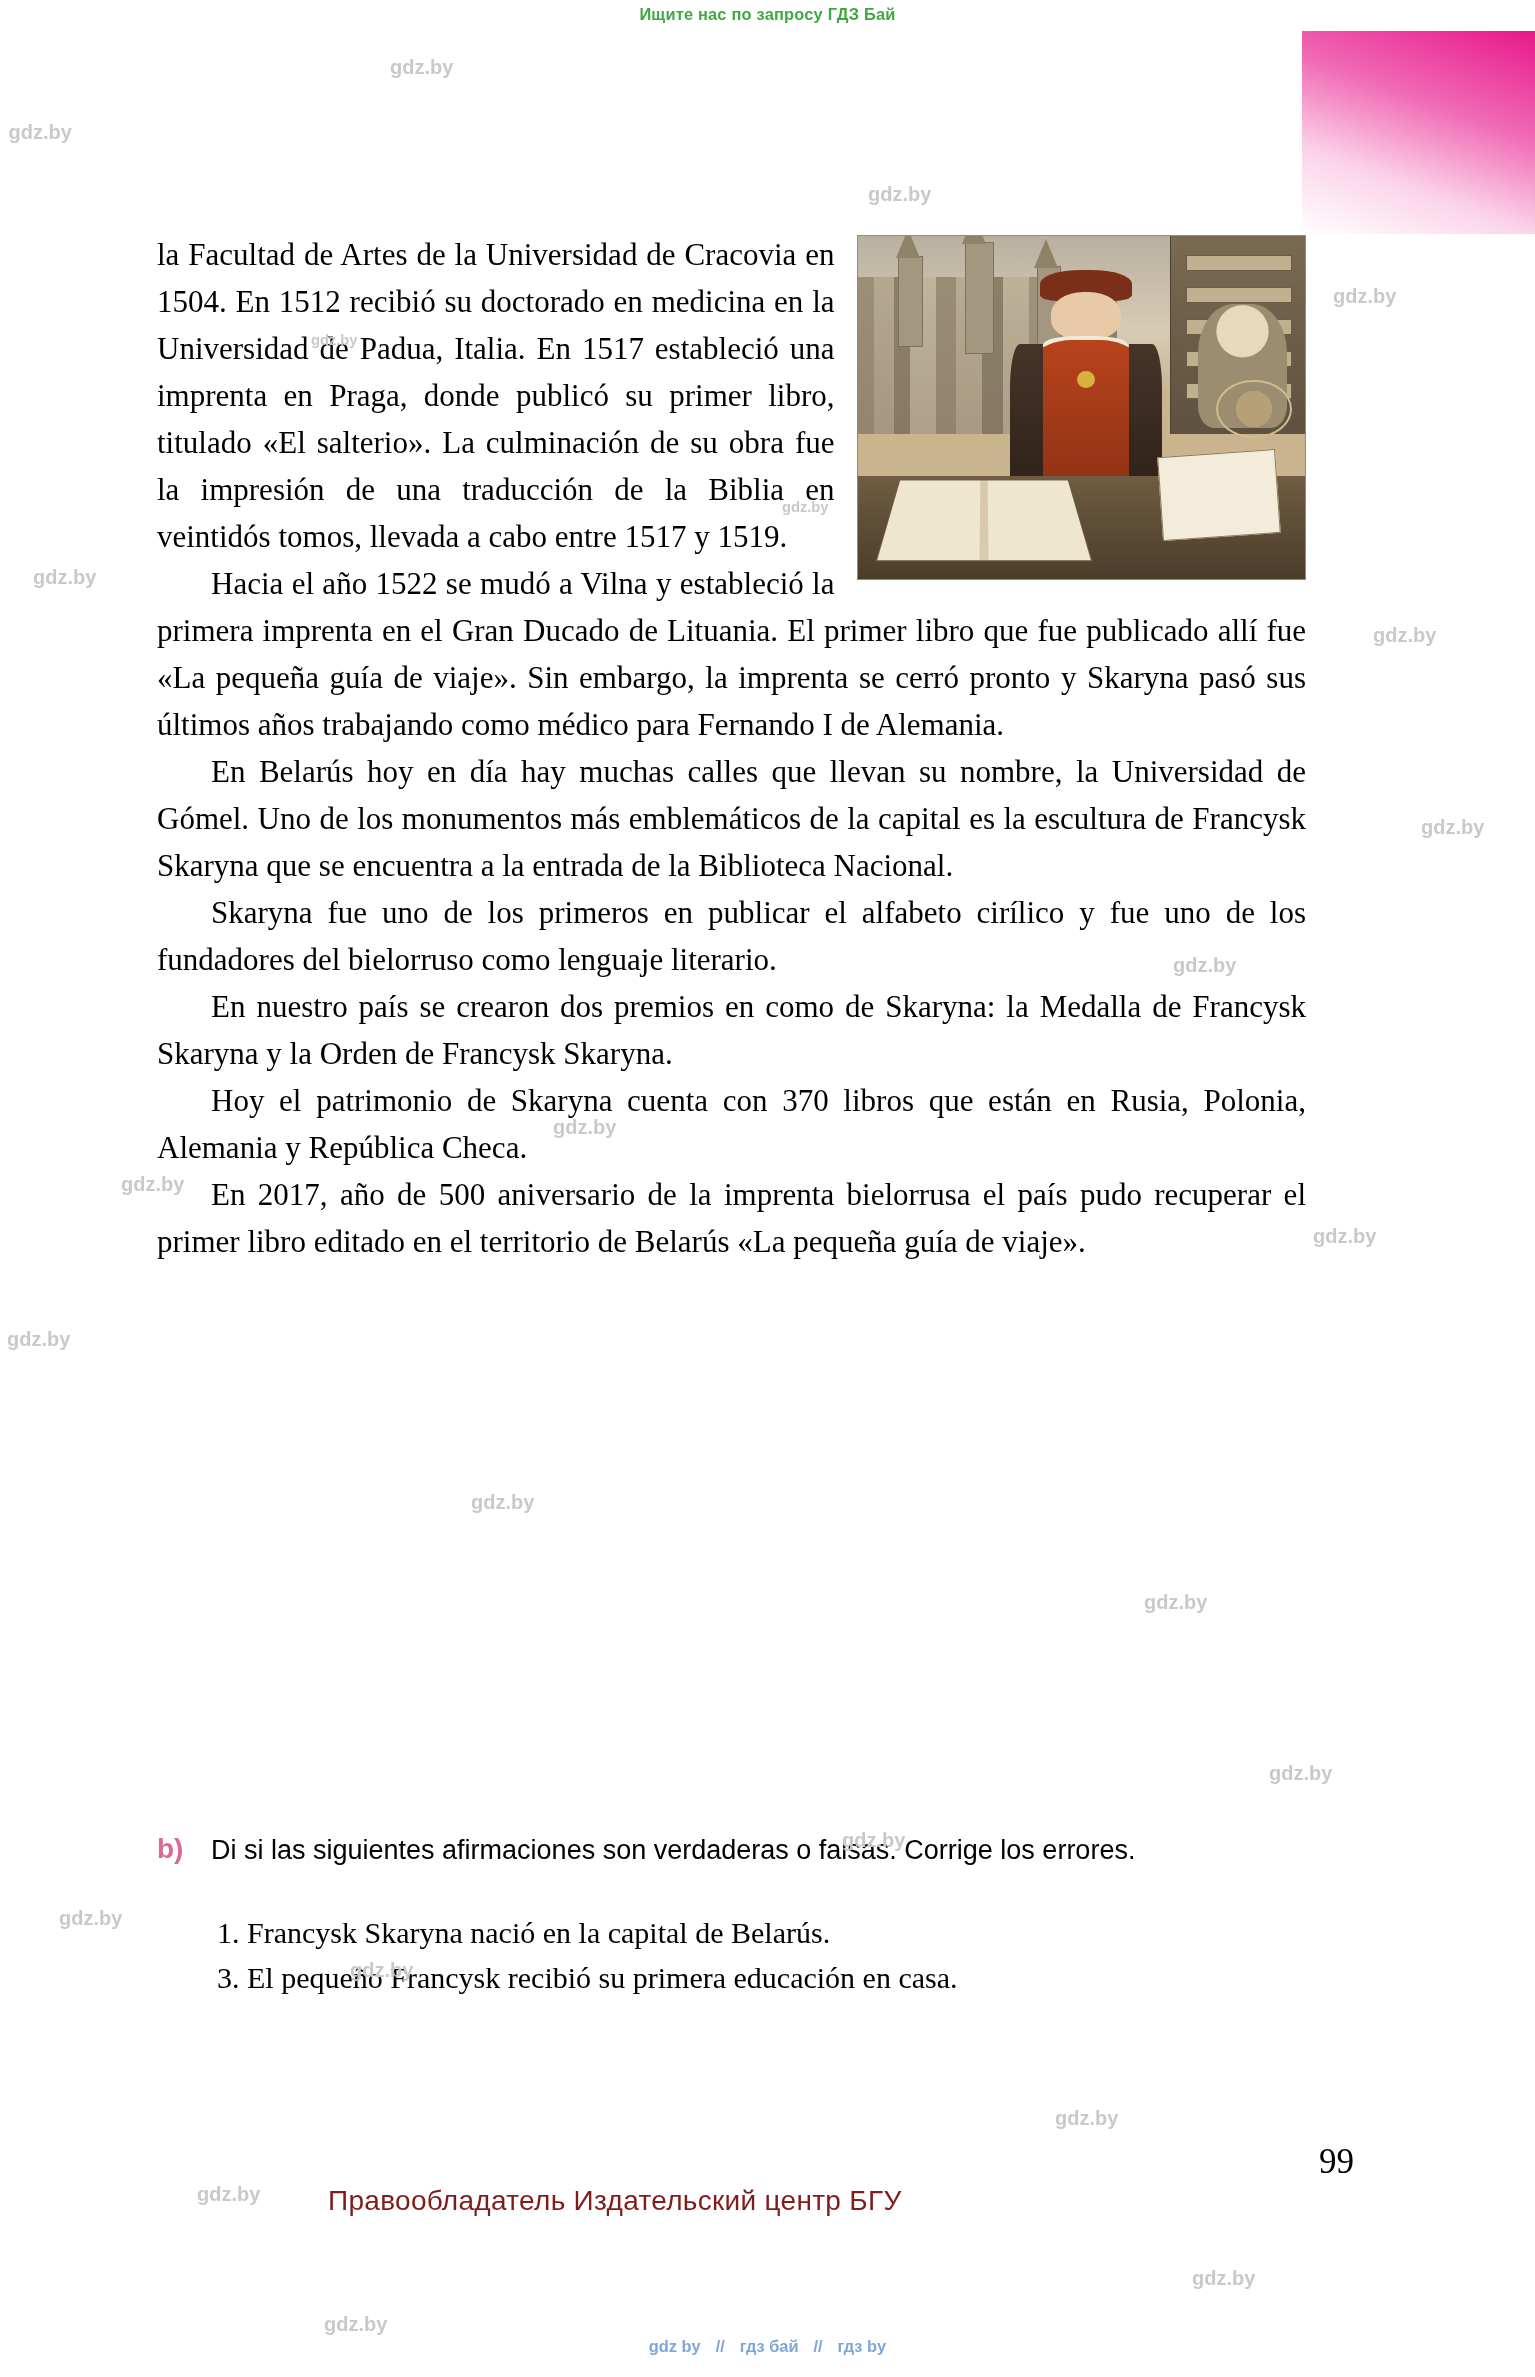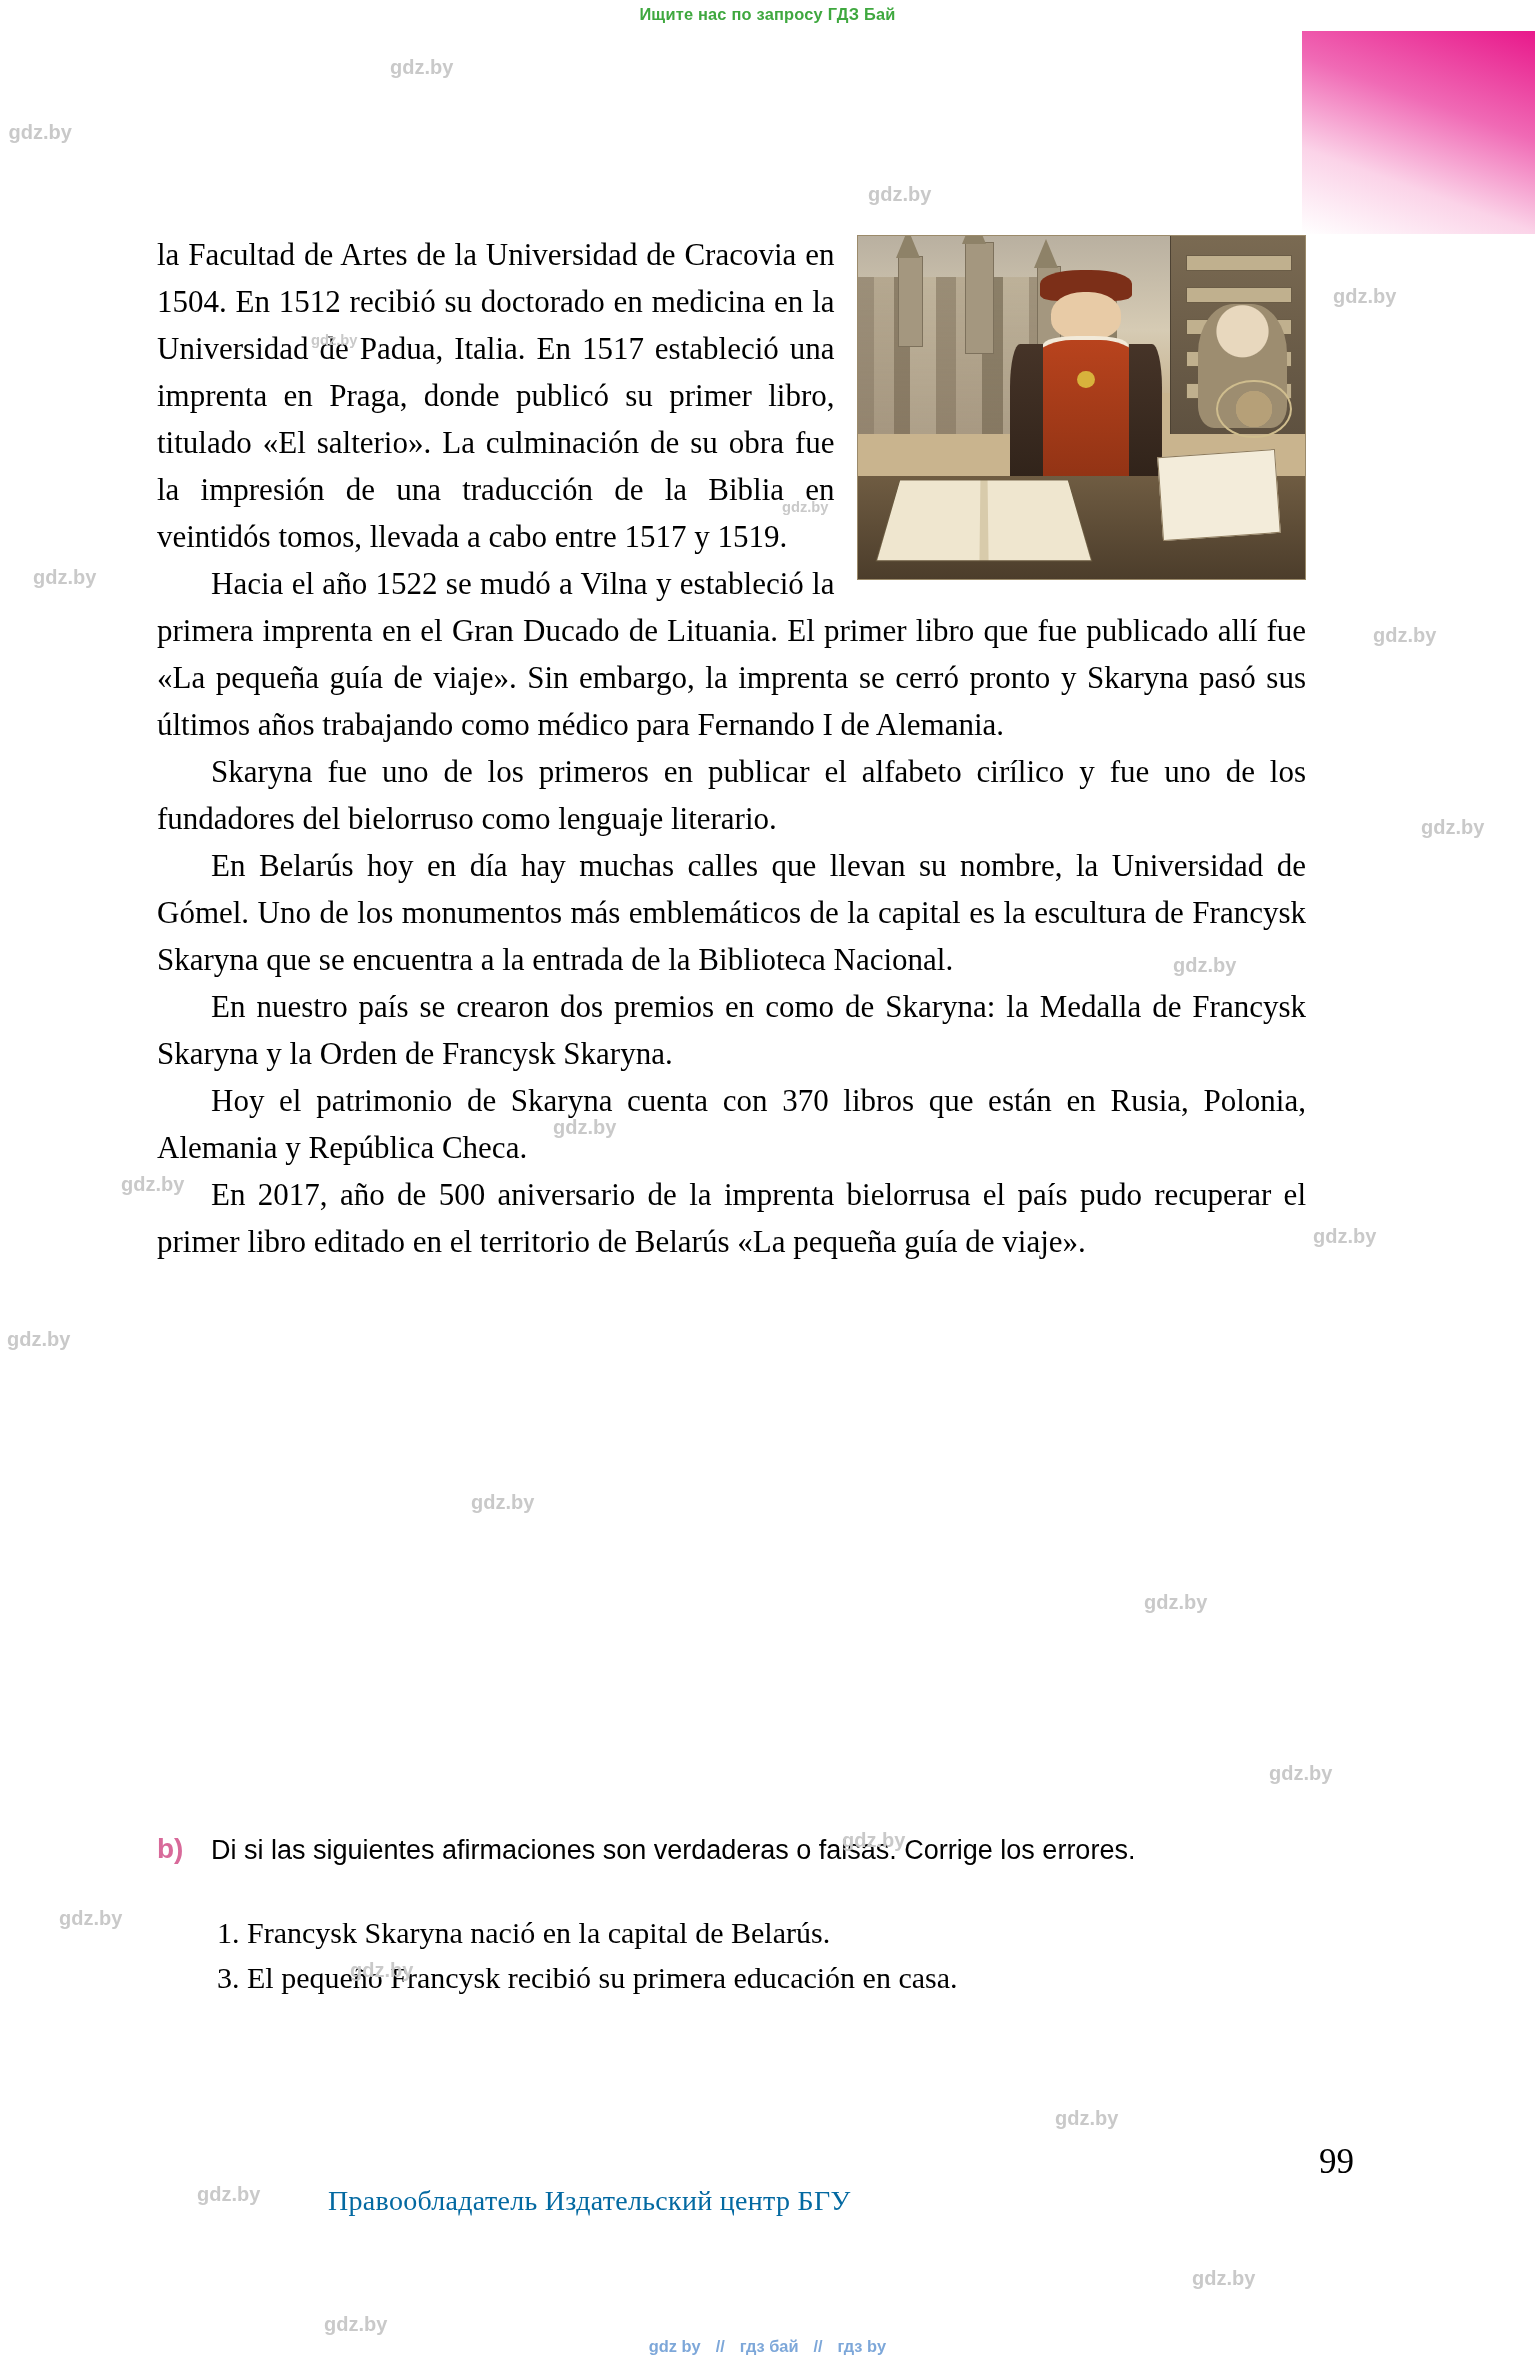--- a/index.html
+++ b/index.html
@@ -222,23 +222,23 @@
     font-size: 35px;
     color: #000;
     font-family: "Liberation Serif", serif;
   }
 
   
   .copyright {
     position: absolute;
     left: 328px;
     top: 2185px;
-    font-family: Liberation Serif, serif;
+    font-family: Liberation Sans, sans-serif;
     font-size: 28px;
-    color: #0369a1;
+    color: #7f1d1d;
     letter-spacing: 0.3px;
   }
 
   
   .footer {
     position: absolute;
     left: 0; top: 2337px;
     width: 1535px;
     text-align: center;
     font-family: "Liberation Sans", sans-serif;
@@ -287,22 +287,22 @@
           <div class="medal"></div>
         </div>
         <div class="desk"></div>
         <div class="book-open"></div>
         <div class="page-r"></div>
       </div>
     </div>
 
     <p class="para">la Facultad de Artes de la Universidad de Cracovia en 1504. En 1512 recibió su doctorado en medicina en la Universidad de Padua, Italia. En 1517 estableció una imprenta en Praga, donde publicó su primer libro, titulado «El salterio». La culminación de su obra fue la impresión de una traducción de la Biblia en veintidós tomos, llevada a cabo entre 1517 y 1519.</p>
     <p class="para indent">Hacia el año 1522 se mudó a Vilna y estableció la primera imprenta en el Gran Ducado de Lituania. El primer libro que fue publicado allí fue «La pequeña guía de viaje». Sin embargo, la imprenta se cerró pronto y Skaryna pasó sus últimos años trabajando como médico para Fernando I de Alemania.</p>
+    <p class="para indent">En Belarús hoy en día hay muchas calles que llevan su nombre, la Universidad de Gómel. Uno de los monumentos más emblemáticos de la capital es la escultura de Francysk Skaryna que se encuentra a la entrada de la Biblioteca Nacional.</p>
     <p class="para indent">Skaryna fue uno de los primeros en publicar el alfabeto cirílico y fue uno de los fundadores del bielorruso como lenguaje literario.</p>
-    <p class="para indent">En Belarús hoy en día hay muchas calles que llevan su nombre, la Universidad de Gómel. Uno de los monumentos más emblemáticos de la capital es la escultura de Francysk Skaryna que se encuentra a la entrada de la Biblioteca Nacional.</p>
     <p class="para indent">En nuestro país se crearon dos premios en como de Skaryna: la Medalla de Francysk Skaryna y la Orden de Francysk Skaryna.</p>
     <p class="para indent">Hoy el patrimonio de Skaryna cuenta con 370 libros que están en Rusia, Polonia, Alemania y República Checa.</p>
     <p class="para indent">En 2017, año de 500 aniversario de la imprenta bielorrusa el país pudo recuperar el primer libro editado en el territorio de Belarús «La pequeña guía de viaje».</p>
   </div>
 
   <div class="exercise">
     <div class="ex-row">
       <div class="ex-label">b)</div>
       <div class="ex-text">Di si las siguientes afirmaciones son verdaderas o falsas. Corrige los errores.</div>
     </div>

